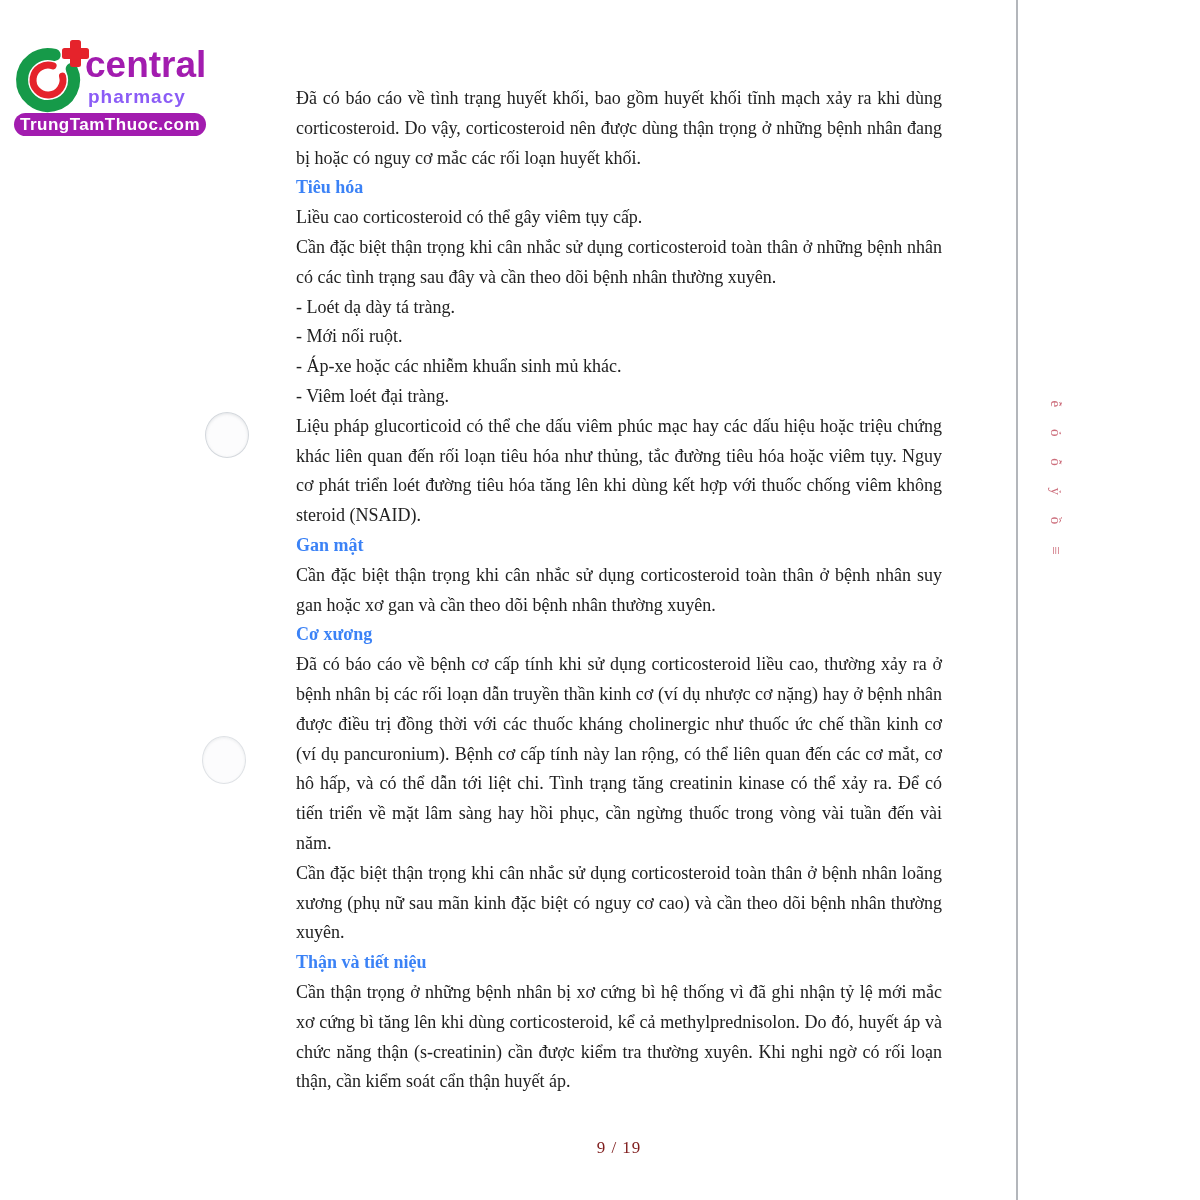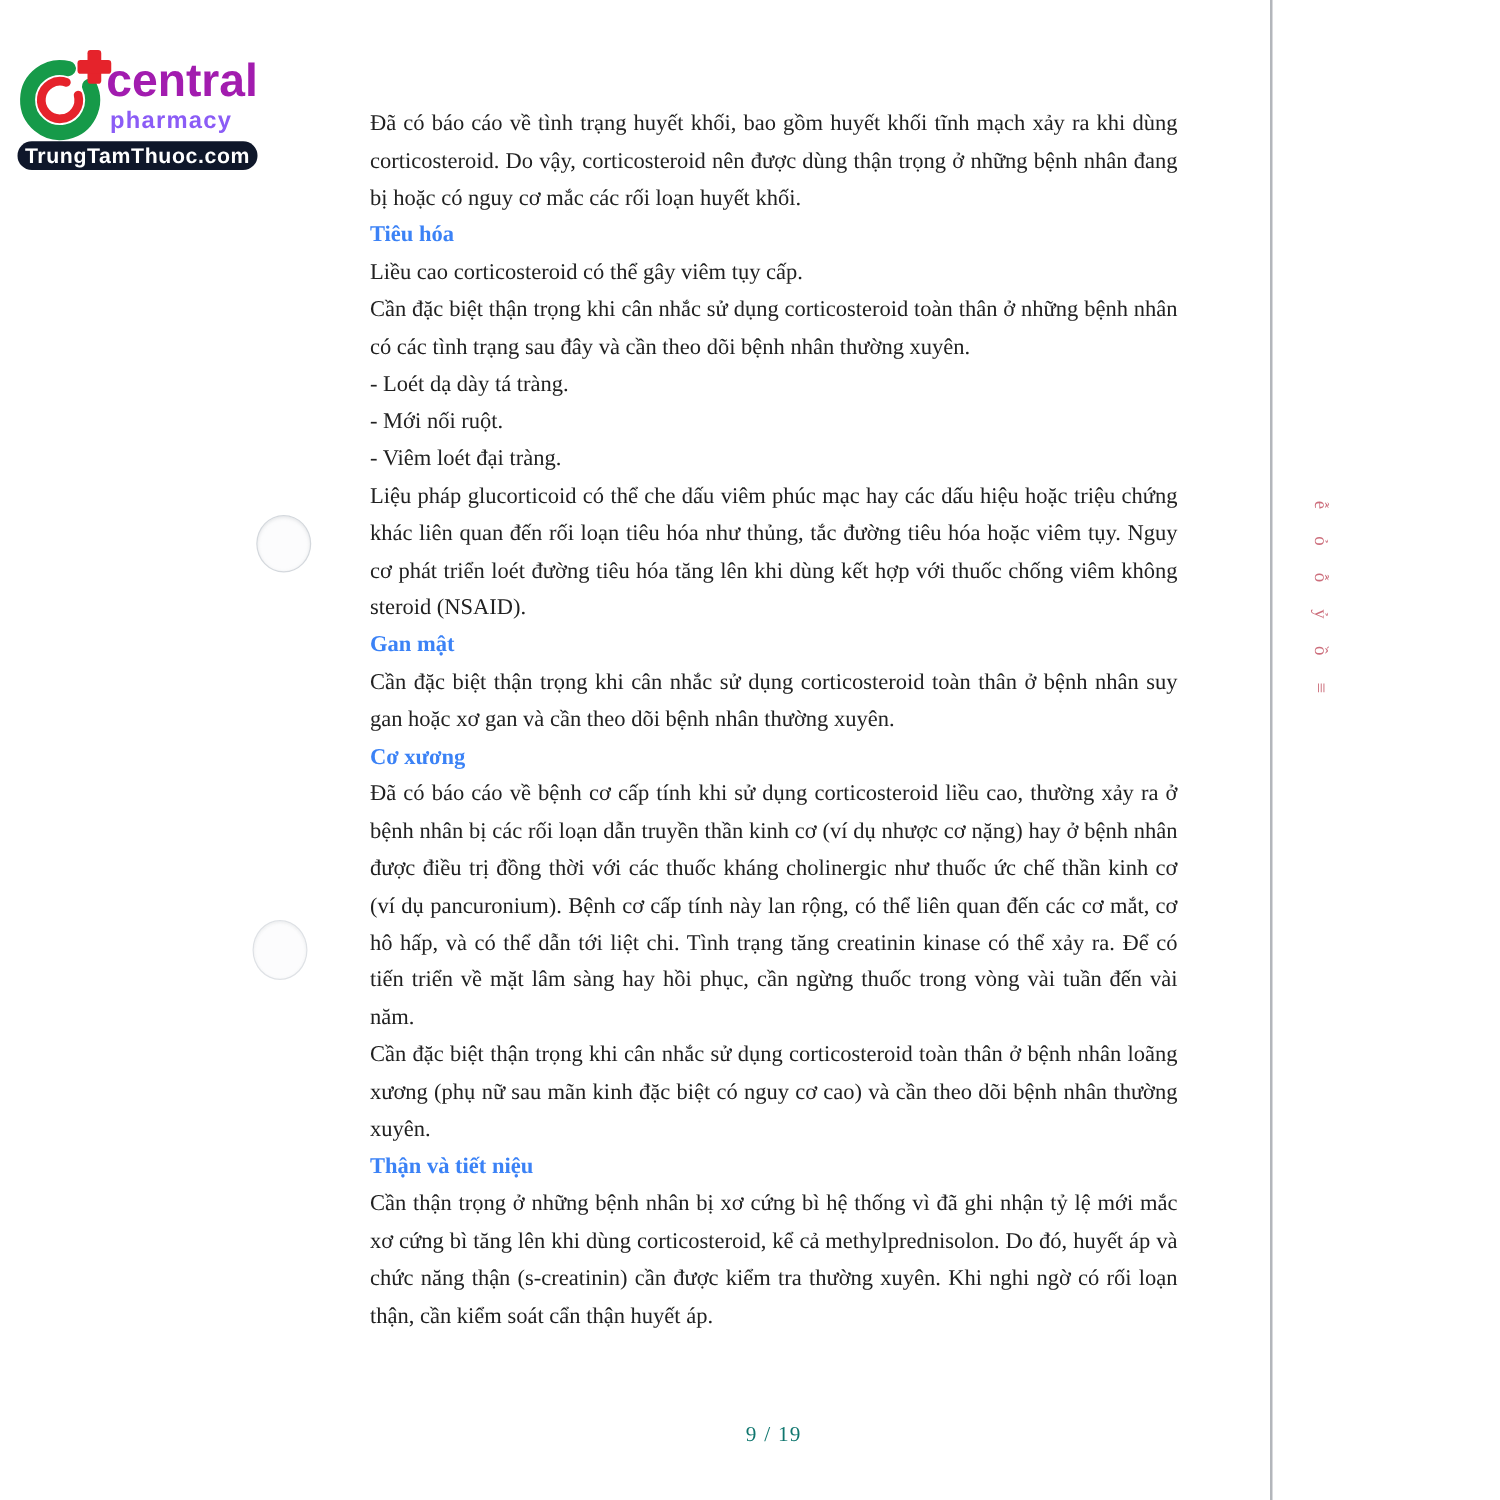--- a/index.html
+++ b/index.html
@@ -16,39 +16,39 @@
     font-family:"Liberation Sans", sans-serif;font-weight:700;
     font-size:37px;color:#a21caf;letter-spacing:0px;
   }
   .subbrand{
     position:absolute;left:76px;top:50px;
     font-family:"Liberation Sans", sans-serif;font-weight:700;
     font-size:19px;color:#8b5cf6;letter-spacing:1px;
   }
   .pill{
     position:absolute;left:2px;top:77px;width:192px;height:23px;
-    background:#0f172a;border-radius:13px;
+    background:#a21caf;border-radius:13px;
     display:flex;align-items:center;justify-content:center;
   }
   .pill span{
     font-family:"Liberation Sans", sans-serif;font-weight:700;
     font-size:17px;color:#ffffff;letter-spacing:0.5px;
   }
   
   .doc{
     position:absolute;left:296px;top:84px;width:646px;
     font-size:18px;line-height:29.8px;color:#212121;
   }
   .doc p{margin:0;text-align:justify;}
   .doc p.no-just{text-align:left;}
   .doc h3{margin:0;font-size:18px;line-height:29.8px;font-weight:700;color:#3b82f6;}
   
   .footer{
     position:absolute;left:296px;top:1138px;width:646px;
-    text-align:center;font-size:17px;color:#0f766e;letter-spacing:1px;
+    text-align:center;font-size:17px;color:#7f1d1d;letter-spacing:1px;
   }
   
   .edge-line{
     position:absolute;left:1016px;top:0;width:2px;height:1200px;
     background:#b3b6bb;
   }
   .hole{
     position:absolute;border:1.5px solid #d4d8dd;border-radius:50%;
     background:rgba(250,250,251,0.6);
     box-shadow:inset 0 1px 3px rgba(180,185,190,0.35);
@@ -79,20 +79,21 @@
   </div>
 </div>
 
 <div class="doc" id="doc-body">
     <p>Đã có báo cáo về tình trạng huyết khối, bao gồm huyết khối tĩnh mạch xảy ra khi dùng corticosteroid. Do vậy, corticosteroid nên được dùng thận trọng ở những bệnh nhân đang bị hoặc có nguy cơ mắc các rối loạn huyết khối.</p>
     <h3>Tiêu hóa</h3>
     <p>Liều cao corticosteroid có thể gây viêm tụy cấp.</p>
     <p>Cần đặc biệt thận trọng khi cân nhắc sử dụng corticosteroid toàn thân ở những bệnh nhân có các tình trạng sau đây và cần theo dõi bệnh nhân thường xuyên.</p>
     <p class="no-just">- Loét dạ dày tá tràng.</p>
     <p class="no-just">- Mới nối ruột.</p>
+    <p class="no-just">- Áp-xe hoặc các nhiễm khuẩn sinh mủ khác.</p>
     <p class="no-just">- Viêm loét đại tràng.</p>
     <p>Liệu pháp glucorticoid có thể che dấu viêm phúc mạc hay các dấu hiệu hoặc triệu chứng khác liên quan đến rối loạn tiêu hóa như thủng, tắc đường tiêu hóa hoặc viêm tụy. Nguy cơ phát triển loét đường tiêu hóa tăng lên khi dùng kết hợp với thuốc chống viêm không steroid (NSAID).</p>
     <h3>Gan mật</h3>
     <p>Cần đặc biệt thận trọng khi cân nhắc sử dụng corticosteroid toàn thân ở bệnh nhân suy gan hoặc xơ gan và cần theo dõi bệnh nhân thường xuyên.</p>
     <h3>Cơ xương</h3>
     <p>Đã có báo cáo về bệnh cơ cấp tính khi sử dụng corticosteroid liều cao, thường xảy ra ở bệnh nhân bị các rối loạn dẫn truyền thần kinh cơ (ví dụ nhược cơ nặng) hay ở bệnh nhân được điều trị đồng thời với các thuốc kháng cholinergic như thuốc ức chế thần kinh cơ (ví dụ pancuronium). Bệnh cơ cấp tính này lan rộng, có thể liên quan đến các cơ mắt, cơ hô hấp, và có thể dẫn tới liệt chi. Tình trạng tăng creatinin kinase có thể xảy ra. Để có tiến triển về mặt lâm sàng hay hồi phục, cần ngừng thuốc trong vòng vài tuần đến vài năm.</p>
     <p>Cần đặc biệt thận trọng khi cân nhắc sử dụng corticosteroid toàn thân ở bệnh nhân loãng xương (phụ nữ sau mãn kinh đặc biệt có nguy cơ cao) và cần theo dõi bệnh nhân thường xuyên.</p>
     <h3>Thận và tiết niệu</h3>
     <p>Cần thận trọng ở những bệnh nhân bị xơ cứng bì hệ thống vì đã ghi nhận tỷ lệ mới mắc xơ cứng bì tăng lên khi dùng corticosteroid, kể cả methylprednisolon. Do đó, huyết áp và chức năng thận (s-creatinin) cần được kiểm tra thường xuyên. Khi nghi ngờ có rối loạn thận, cần kiểm soát cẩn thận huyết áp.</p>
   </div>

